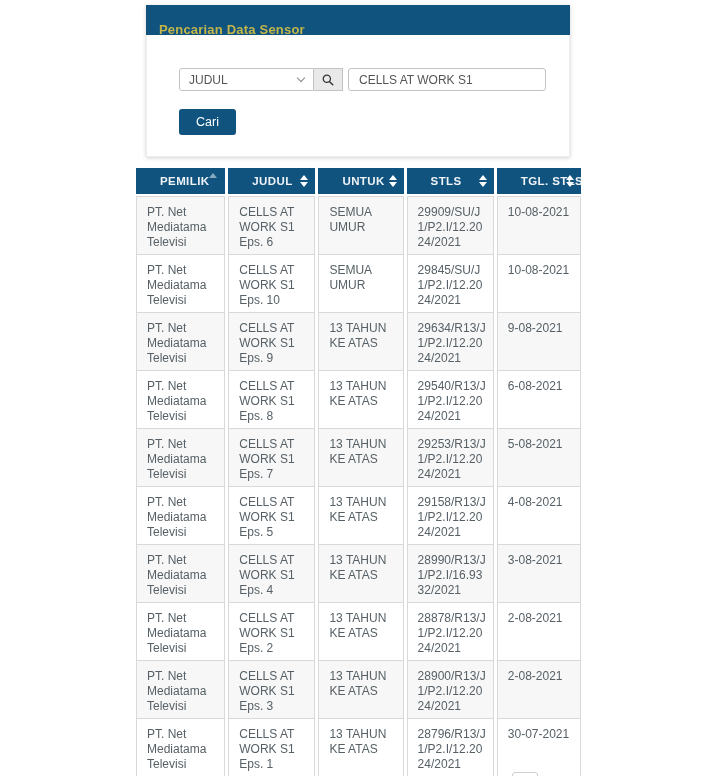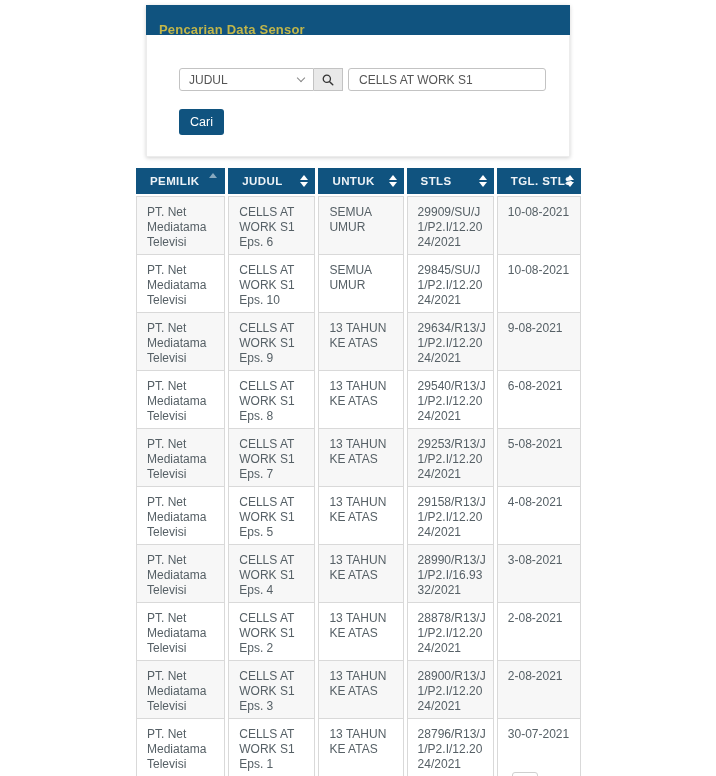--- a/index.html
+++ b/index.html
@@ -47,33 +47,33 @@
     width:29px;border:1px solid #c3c3c3;border-left:none;background:#e9e9e9;
     display:flex;align-items:center;justify-content:center;cursor:pointer;padding:0;
   }
   .search-input{
     width:198px;margin-left:5px;border:1px solid #c3c3c3;border-radius:3px;
     padding:8px 10px;font-size:12px;color:#555;outline:none;
     font-family:"Liberation Sans", sans-serif;
   }
   .cari-btn{
     margin-top:18px;display:inline-block;background:var(--primary-blue);color:#fff;
-    font-size:12.5px;padding:6px 11px;border:none;border-radius:3px;cursor:pointer;
+    font-size:12.5px;padding:6px 17px;border:none;border-radius:3px;cursor:pointer;
     font-family:"Liberation Sans", sans-serif;
   }
 
   
   .table-wrap{position:absolute;left:133px;top:168px;width:451px;}
   table.results{
     border-collapse:separate;border-spacing:3px 0;table-layout:fixed;width:451px;
   }
   table.results th{
     background:var(--primary-blue);color:var(--header-text);
     font-size:11.5px;font-weight:600;letter-spacing:.4px;text-align:left;
-    height:28px;padding:6px 20px 6px 14px;position:relative;
+    height:28px;padding:6px 20px 6px 24px;position:relative;
     border-bottom:2px solid #fff;white-space:nowrap;overflow:hidden;
     cursor:pointer;
   }
   table.results td{
     border:1px solid var(--cell-border);
     background:#fff;
     padding:8px 7px 4px 10px;
     font-size:12px;line-height:15px;color:var(--cell-text);
     vertical-align:top;height:57px;
     overflow:hidden;

